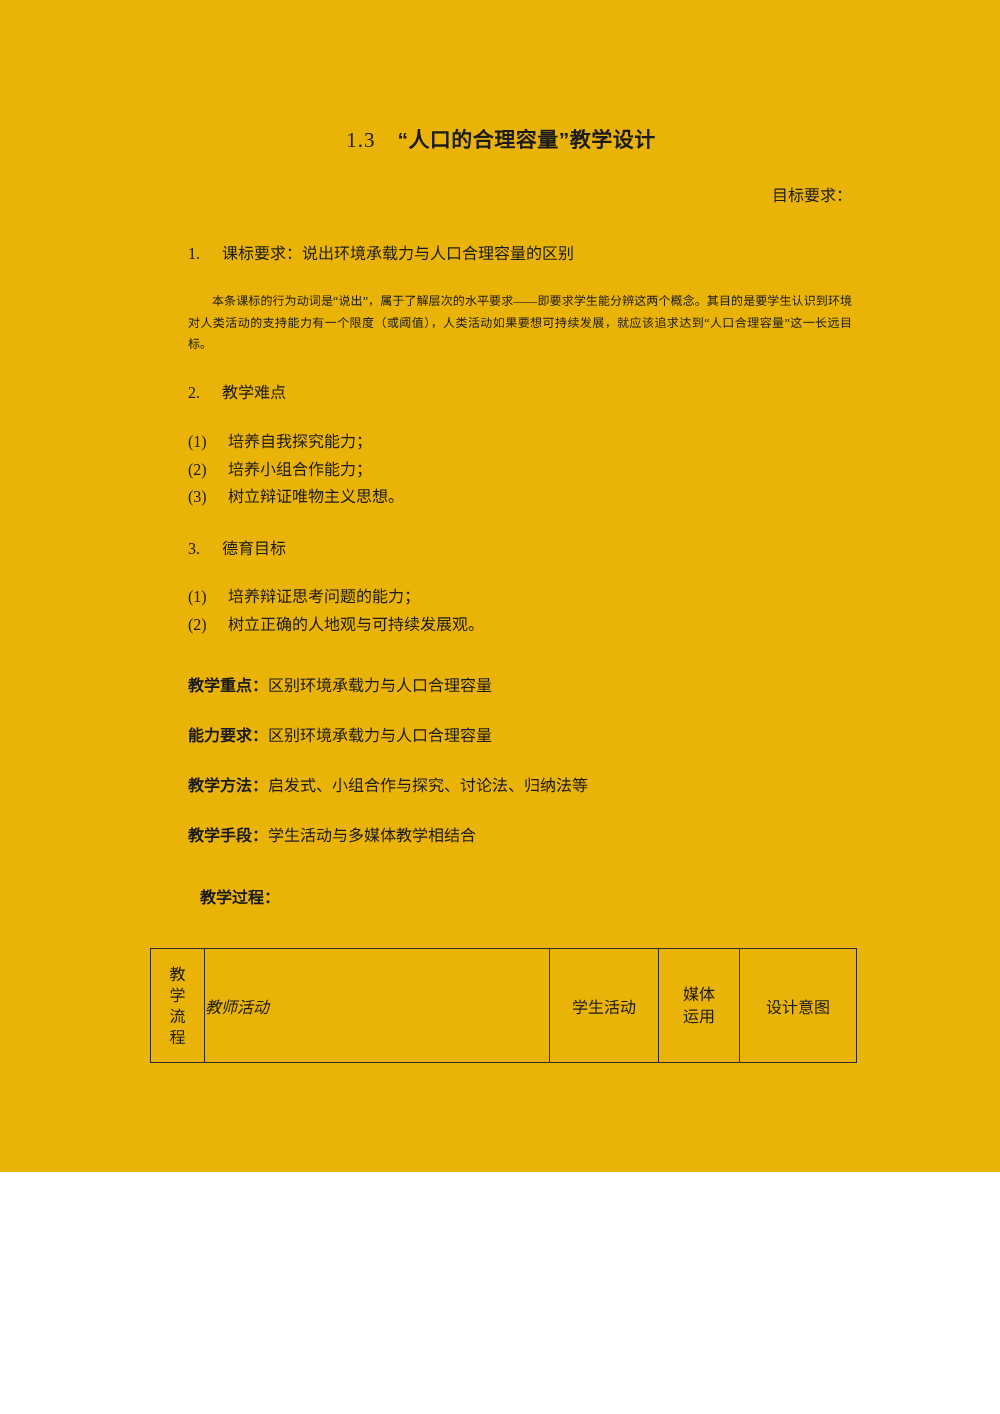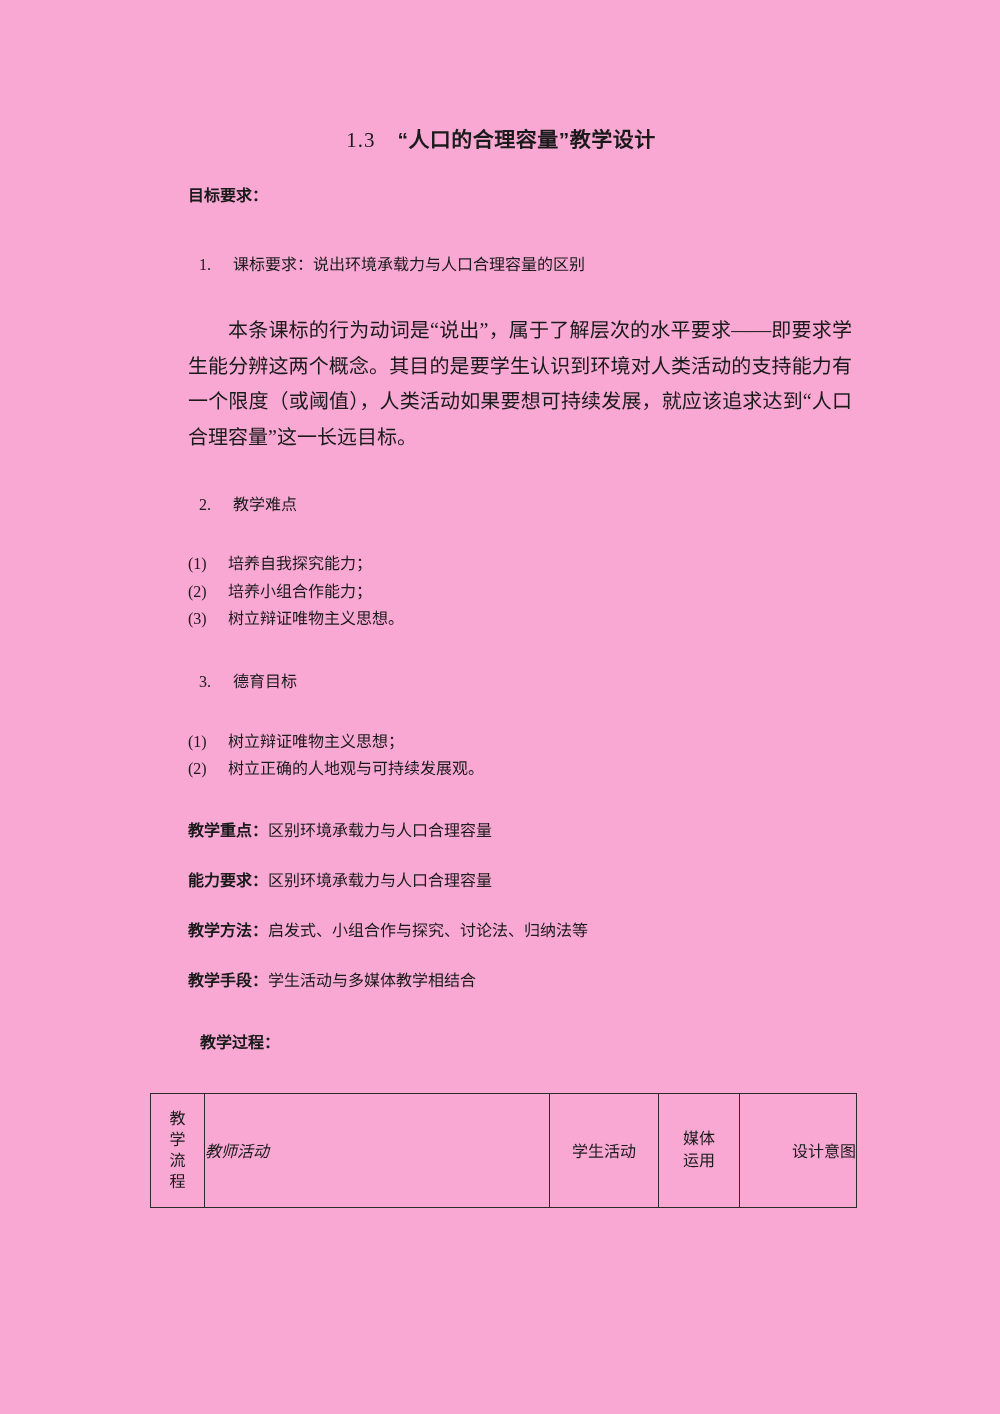--- a/index.html
+++ b/index.html
@@ -9,22 +9,22 @@
     background: #ffffff;
   }
   body {
     font-family: "Liberation Serif", "DejaVu Serif", serif;
     color: #1a1a1a;
     -webkit-font-smoothing: antialiased;
   }
   .page {
     position: relative;
     width: 1000px;
-    height: 1414px;
-    background: #f9a8d4;
+    height: 1172px;
+    background: #eab308;
     overflow: hidden;
     box-sizing: border-box;
   }
   .content {
     position: absolute;
     left: 150px;
     top: 0;
     width: 702px;
   }
 
@@ -45,29 +45,30 @@
     letter-spacing: 1px;
   }
   .doc-title .gap {
     display: inline-block;
     width: 22px;
   }
 
   
   .sec-head {
     font-size: 16px;
-    font-weight: bold;
+    font-weight: normal;
     font-family: "Liberation Sans", "DejaVu Sans", sans-serif;
     margin: 0;
     padding-left: 38px;
     line-height: 1.5;
+    text-align: right;
   }
   .numbered {
     font-size: 16px;
-    margin: 11px;
+    margin: 0;
     padding-left: 38px;
     line-height: 1.55;
     white-space: nowrap;
   }
   .numbered .idx {
     display: inline-block;
     width: 34px;
     font-family: "Liberation Serif", "DejaVu Serif", serif;
   }
   .sub-item {
@@ -76,21 +77,21 @@
     padding-left: 38px;
     line-height: 1.72;
     white-space: nowrap;
   }
   .sub-item .idx {
     display: inline-block;
     width: 40px;
     font-family: "Liberation Serif", "DejaVu Serif", serif;
   }
   .body-para {
-    font-size: 20px;
+    font-size: 12px;
     margin: 0;
     line-height: 1.78;
     text-align: justify;
     text-justify: inter-ideograph;
     text-indent: 2em;
     padding-left: 38px;
     padding-right: 0;
   }
   .label-line {
     font-size: 16px;
@@ -165,21 +166,21 @@
     width: 80px;
     text-align: center;
     line-height: 1.38;
     padding: 0 6px;
   }
   td.c-media .v {
     display: block;
   }
   td.c-intent {
     width: 116px;
-    text-align: right;
+    text-align: center;
   }
 </style>
 </head>
 <body>
 
 <div class="page">
   <div class="content">
 
     <h1 class="doc-title">
       <span class="num">1.3</span><span class="gap"></span><span>“人口的合理容量”教学设计</span>
@@ -219,21 +220,21 @@
 
     <div class="sp-b"></div>
 
     <p class="numbered">
       <span class="idx">3.</span><span>德育目标</span>
     </p>
 
     <div class="sp-a"></div>
 
     <p class="sub-item">
-      <span class="idx">(1)</span><span>树立辩证唯物主义思想；</span>
+      <span class="idx">(1)</span><span>培养辩证思考问题的能力；</span>
     </p>
     <p class="sub-item">
       <span class="idx">(2)</span><span>树立正确的人地观与可持续发展观。</span>
     </p>
 
     <div class="sp-f"></div>
 
     <p class="label-line">
       <span class="lbl">教学重点：</span><span class="val">区别环境承载力与人口合理容量</span>
     </p>

